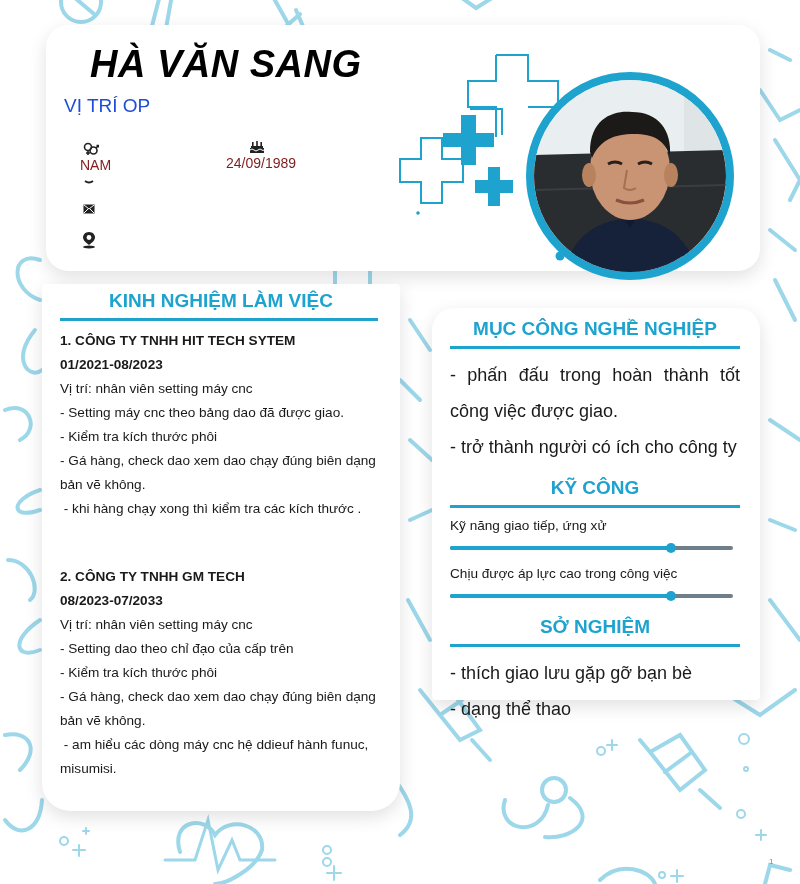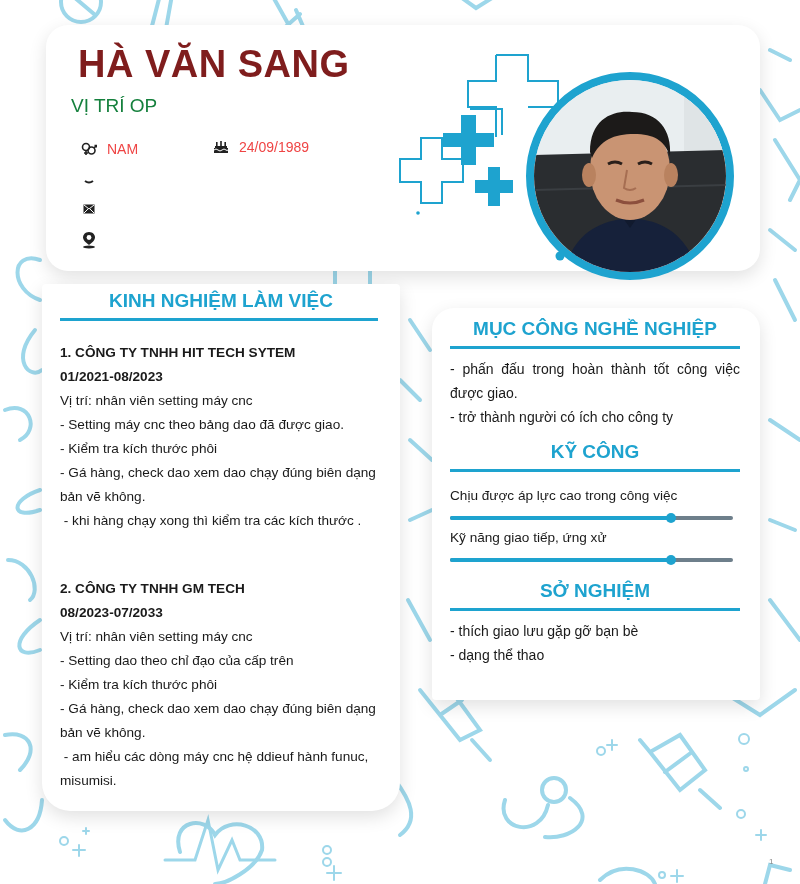--- a/index.html
+++ b/index.html
@@ -14,62 +14,62 @@
   .bg svg { width: 800px; height: 884px; }
   .card {
     position: absolute;
     background: #fff;
     z-index: 2;
     box-shadow: 0 6px 18px rgba(0,0,0,0.12);
   }
   
   .header-card { left: 46px; top: 25px; width: 714px; height: 246px; border-radius: 22px; }
   .name {
-    position: absolute; left: 32px; top: 18px;
-    font-size: 38px; font-weight: bold; color: #7f1d1d; letter-spacing: 0.5px;
+    position: absolute; left: 44px; top: 18px;
+    font-size: 38px; font-weight: bold; color: #000000; letter-spacing: 0.5px; font-style: italic;
   }
   .position {
-    position: absolute; left: 25px; top: 70px;
-    font-size: 19px; color: #15803d;
+    position: absolute; left: 18px; top: 70px;
+    font-size: 19px; color: #1d4ed8;
   }
   .info-row {
-    position: absolute; display: flex; align-items: center; font-size: 14px; color: #ef4444;
+    position: absolute; display: flex; align-items: center; font-size: 14px; color: #7f1d1d; flex-direction: column;
   }
   .info-row .ico { width: 18px; height: 16px; margin-right: 9px; display: inline-flex; align-items: center; justify-content: center; }
   .gender { left: 34px; top: 116px; }
-  .birthday { left: 166px; top: 114px; text-align: right; }
+  .birthday { left: 180px; top: 114px; text-align: right; }
   .phone { left: 34px; top: 150px; }
   .email { left: 34px; top: 176px; }
   .address { left: 34px; top: 207px; }
 
   .deco { position: absolute; }
   .avatar-ring {
     position: absolute; left: 480px; top: 47px; width: 208px; height: 208px;
     border-radius: 50%; border: 8px solid #1ea3cf; overflow: hidden; background: #e7ecef;
   }
   .avatar-ring svg { width: 100%; height: 100%; display: block; }
 
   
   .exp-card { left: 42px; top: 284px; width: 358px; height: 527px; border-radius: 4px 4px 28px 28px; }
   .section-title {
     text-align: center; font-weight: bold; color: #1ea3cf; font-size: 19px;
   }
   .rule { height: 3px; background: #1ea3cf; }
   .exp-card .section-title { margin-top: 6px; }
   .exp-card .rule { margin: 6px 22px 0 18px; }
-  .exp-body { padding: 20px 20px 0 18px; font-size: 13.6px; line-height: 24px; }
+  .exp-body { padding: 8px 20px 0 18px; font-size: 13.6px; line-height: 24px; }
   .exp-body .company, .exp-body .period { font-weight: bold; }
   .exp-gap { height: 24px; }
 
   
   .side-card { left: 432px; top: 308px; width: 328px; height: 392px; border-radius: 22px 22px 4px 4px; }
   .side-inner { padding: 0 20px 0 18px; }
   .side-card .section-title { margin-top: 10px; }
   .side-card .rule { margin-top: 6px; }
-  .para { font-size: 14px; line-height: 24px; margin-top: 8px; }
+  .para { font-size: 18px; line-height: 36px; margin-top: 8px; }
   .para.justify { text-align: justify; }
   .skills-title { margin-top: 12px !important; }
   .skill { margin-top: 8px; }
   .skill-label { font-size: 13.6px; line-height: 20px; }
   .skill-track { position: relative; height: 4px; background: #6e7f8b; border-radius: 2px; margin-top: 10px; width: 283px; }
   .skill-fill { position: absolute; left: 0; top: 0; height: 4px; background: #1ea3cf; border-radius: 2px; }
   .skill-thumb { position: absolute; top: -3px; width: 10px; height: 10px; border-radius: 50%; background: #1ea3cf; margin-left: -5px; }
   .hobby-title { margin-top: 18px !important; }
 
   .page-number { position: absolute; left: 769px; top: 857px; font-size: 8px; color: #888; z-index: 3; }
@@ -254,34 +254,34 @@
 <div class="card side-card">
   <div class="side-inner">
     <div class="section-title">MỤC CÔNG NGHỀ NGHIỆP</div>
     <div class="rule"></div>
     <div class="para justify">- phấn đấu trong hoàn thành tốt công việc được giao.</div>
     <div class="para" style="margin-top:0">- trở thành người có ích cho công ty</div>
 
     <div class="section-title skills-title">KỸ CÔNG</div>
     <div class="rule"></div>
 
+    <div class="skill">
+      <div class="skill-label">Kỹ năng giao tiếp, ứng xử</div>
+      <div class="skill-track">
+        <div class="skill-fill" style="width:78%"></div>
+        <div class="skill-thumb" style="left:78%"></div>
+      </div>
+    </div>
     <div class="skill" style="margin-top:14px">
       <div class="skill-label">Chịu được áp lực cao trong công việc</div>
       <div class="skill-track">
         <div class="skill-fill" style="width:78%"></div>
         <div class="skill-thumb" style="left:78%"></div>
       </div>
     </div>
-    <div class="skill">
-      <div class="skill-label">Kỹ năng giao tiếp, ứng xử</div>
-      <div class="skill-track">
-        <div class="skill-fill" style="width:78%"></div>
-        <div class="skill-thumb" style="left:78%"></div>
-      </div>
-    </div>
 
     <div class="section-title hobby-title">SỞ NGHIỆM</div>
     <div class="rule"></div>
     <div class="para">- thích giao lưu gặp gỡ bạn bè</div>
     <div class="para" style="margin-top:0">- dạng thể thao</div>
   </div>
 </div>
 
 <div class="page-number">1</div>
 

